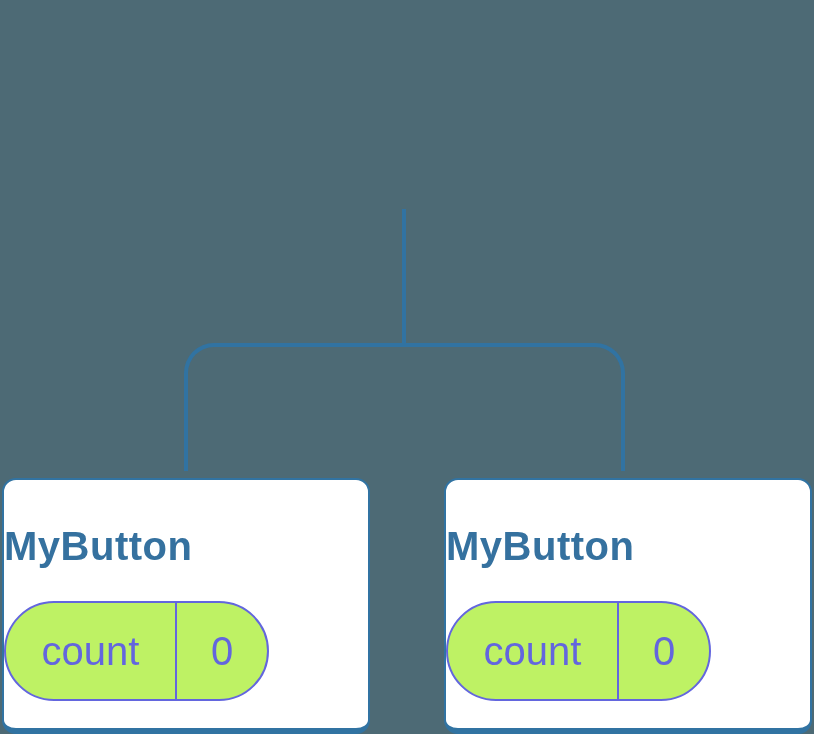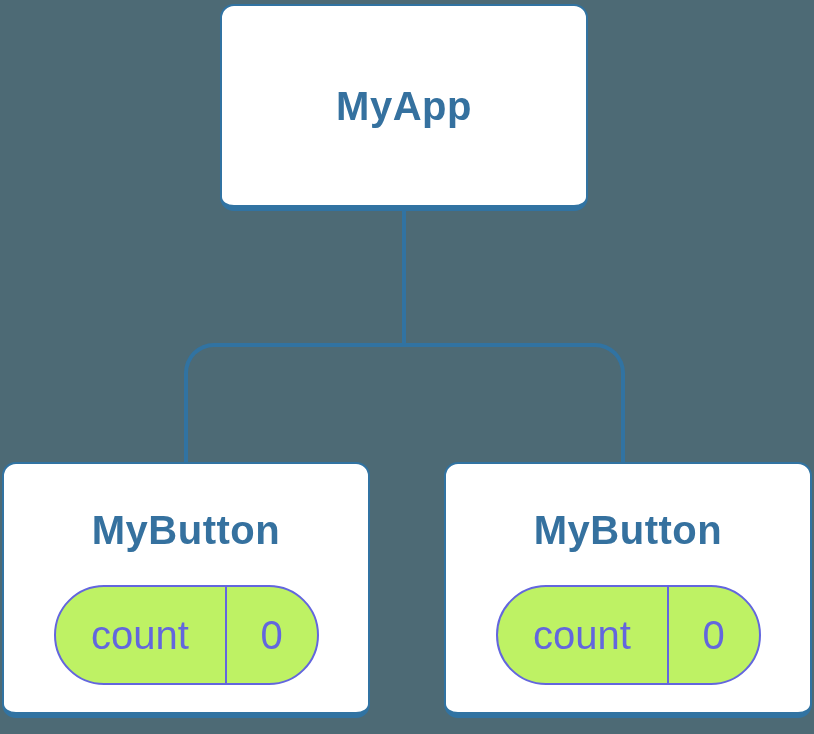--- a/index.html
+++ b/index.html
@@ -31,26 +31,25 @@
   .node-root {
     left: 220px;
     top: 4px;
     width: 368px;
     height: 207px;
     display: flex;
     align-items: center;
     justify-content: center;
   }
   .node-child {
-    top: 462px;
+    top: 478px;
     width: 368px;
     height: 256px;
     display: flex;
     flex-direction: column;
-    align-items: center;
   }
   .node-child-left  { left: 2px; }
   .node-child-right { left: 444px; }
   .node-label {
     font-size: 40px;
     font-weight: 600;
     letter-spacing: 0.5px;
     color: #35719f;
     line-height: 1.2;
     user-select: none;
@@ -110,23 +109,20 @@
     font-weight: 400;
     color: #6366de;
     user-select: none;
   }
 </style>
 </head>
 <body>
 
 <div class="stage">
 
-  <div class="node node-root">
-    <span class="node-label">MyApp</span>
-  </div>
 
   <div class="connector-stem"></div>
 
   <div class="connector-branch"></div>
 
   <div class="node node-child node-child-left">
     <span class="node-label">MyButton</span>
     <div class="state-pill">
       <div class="state-name-cell">
         <span class="state-text">count</span>

